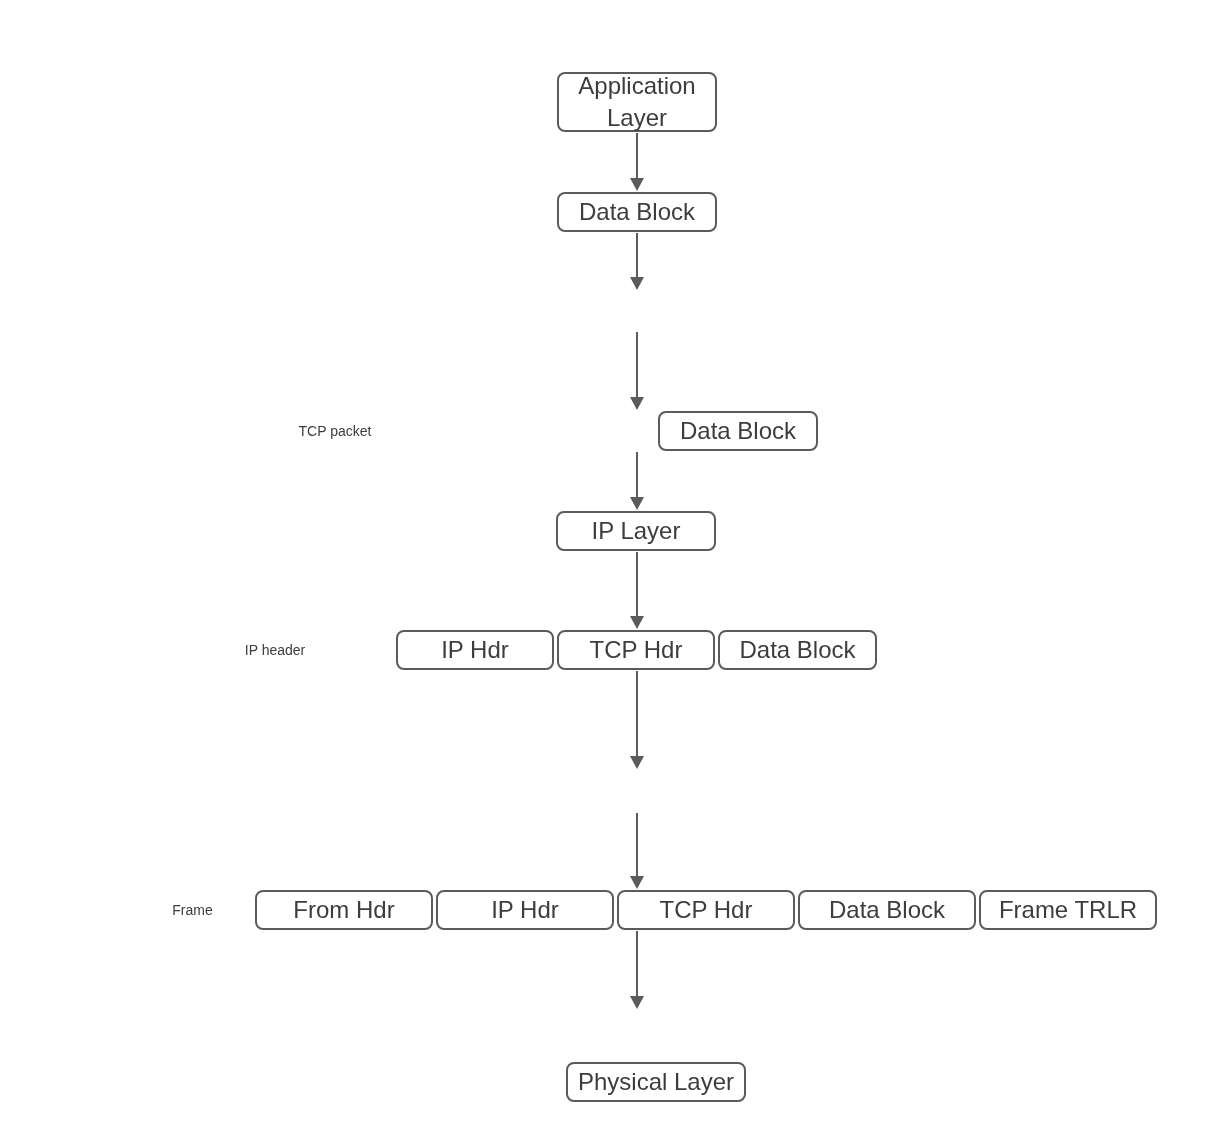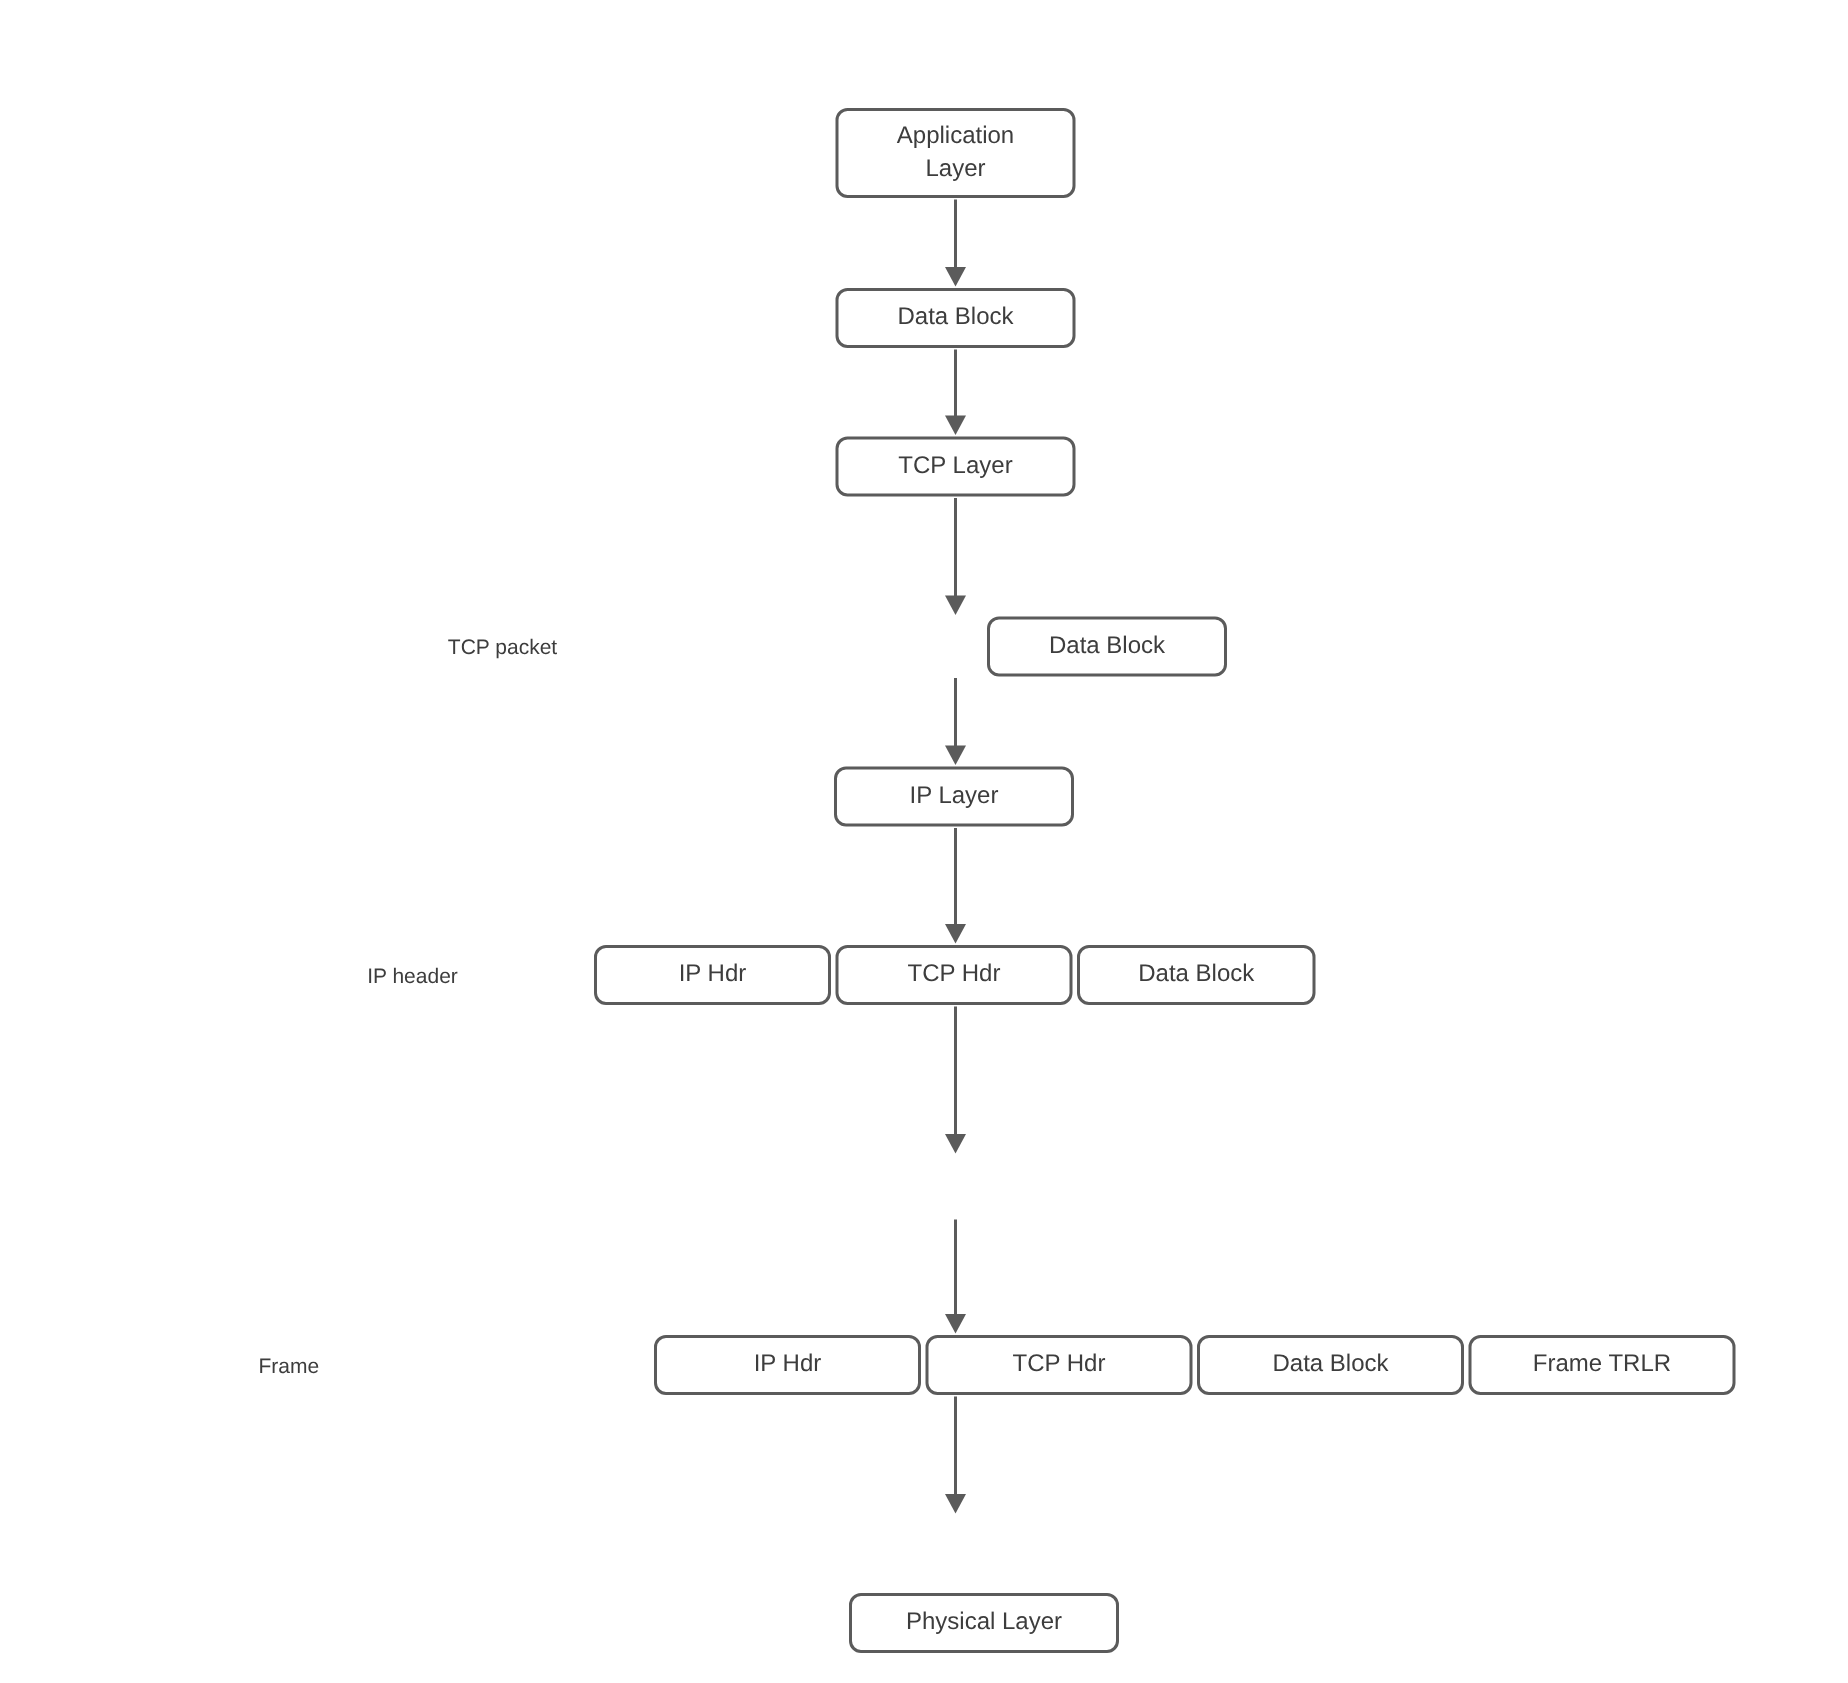--- a/index.html
+++ b/index.html
@@ -22,21 +22,21 @@
     position: absolute;
     box-sizing: border-box;
     background: var(--fill);
     border: 2px solid var(--border);
     border-radius: 8px;
     display: flex;
     align-items: center;
     justify-content: center;
     text-align: center;
     color: var(--text);
-    font-size: 16px;
+    font-size: 24px;
     line-height: 1.35;
     white-space: pre-line;
   }
   .side-label {
     position: absolute;
     color: var(--text);
     font-size: 14px;
     display: flex;
     align-items: center;
     justify-content: center;
@@ -72,21 +72,20 @@
     <div class="arrow-head"></div>
   </div>
 
   <div class="node" style="left:557px; top:192px; width:160px; height:40px">Data Block</div>
 
   <div class="arrow" style="left:630px; top:233px; height:57px">
     <div class="arrow-shaft"></div>
     <div class="arrow-head"></div>
   </div>
 
-  <div class="node" style="left:557px; top:291px; width:160px; height:40px">TCP Layer</div>
 
   <div class="arrow" style="left:630px; top:332px; height:78px">
     <div class="arrow-shaft"></div>
     <div class="arrow-head"></div>
   </div>
 
   <div class="side-label" style="left:270px; top:420px; width:130px">TCP packet</div>
 
   <div class="node" style="left:658px; top:411px; width:160px; height:40px">Data Block</div>
 
@@ -114,20 +113,21 @@
   </div>
 
 
   <div class="arrow" style="left:630px; top:813px; height:76px">
     <div class="arrow-shaft"></div>
     <div class="arrow-head"></div>
   </div>
 
   <div class="side-label" style="left:150px; top:899px; width:85px">Frame</div>
 
+  <div class="node" style="left:255px; top:890px; width:178px; height:40px">From Hdr</div>
   <div class="node" style="left:436px; top:890px; width:178px; height:40px">IP Hdr</div>
   <div class="node" style="left:617px; top:890px; width:178px; height:40px">TCP Hdr</div>
   <div class="node" style="left:798px; top:890px; width:178px; height:40px">Data Block</div>
   <div class="node" style="left:979px; top:890px; width:178px; height:40px">Frame TRLR</div>
 
   <div class="arrow" style="left:630px; top:931px; height:78px">
     <div class="arrow-shaft"></div>
     <div class="arrow-head"></div>
   </div>
 

